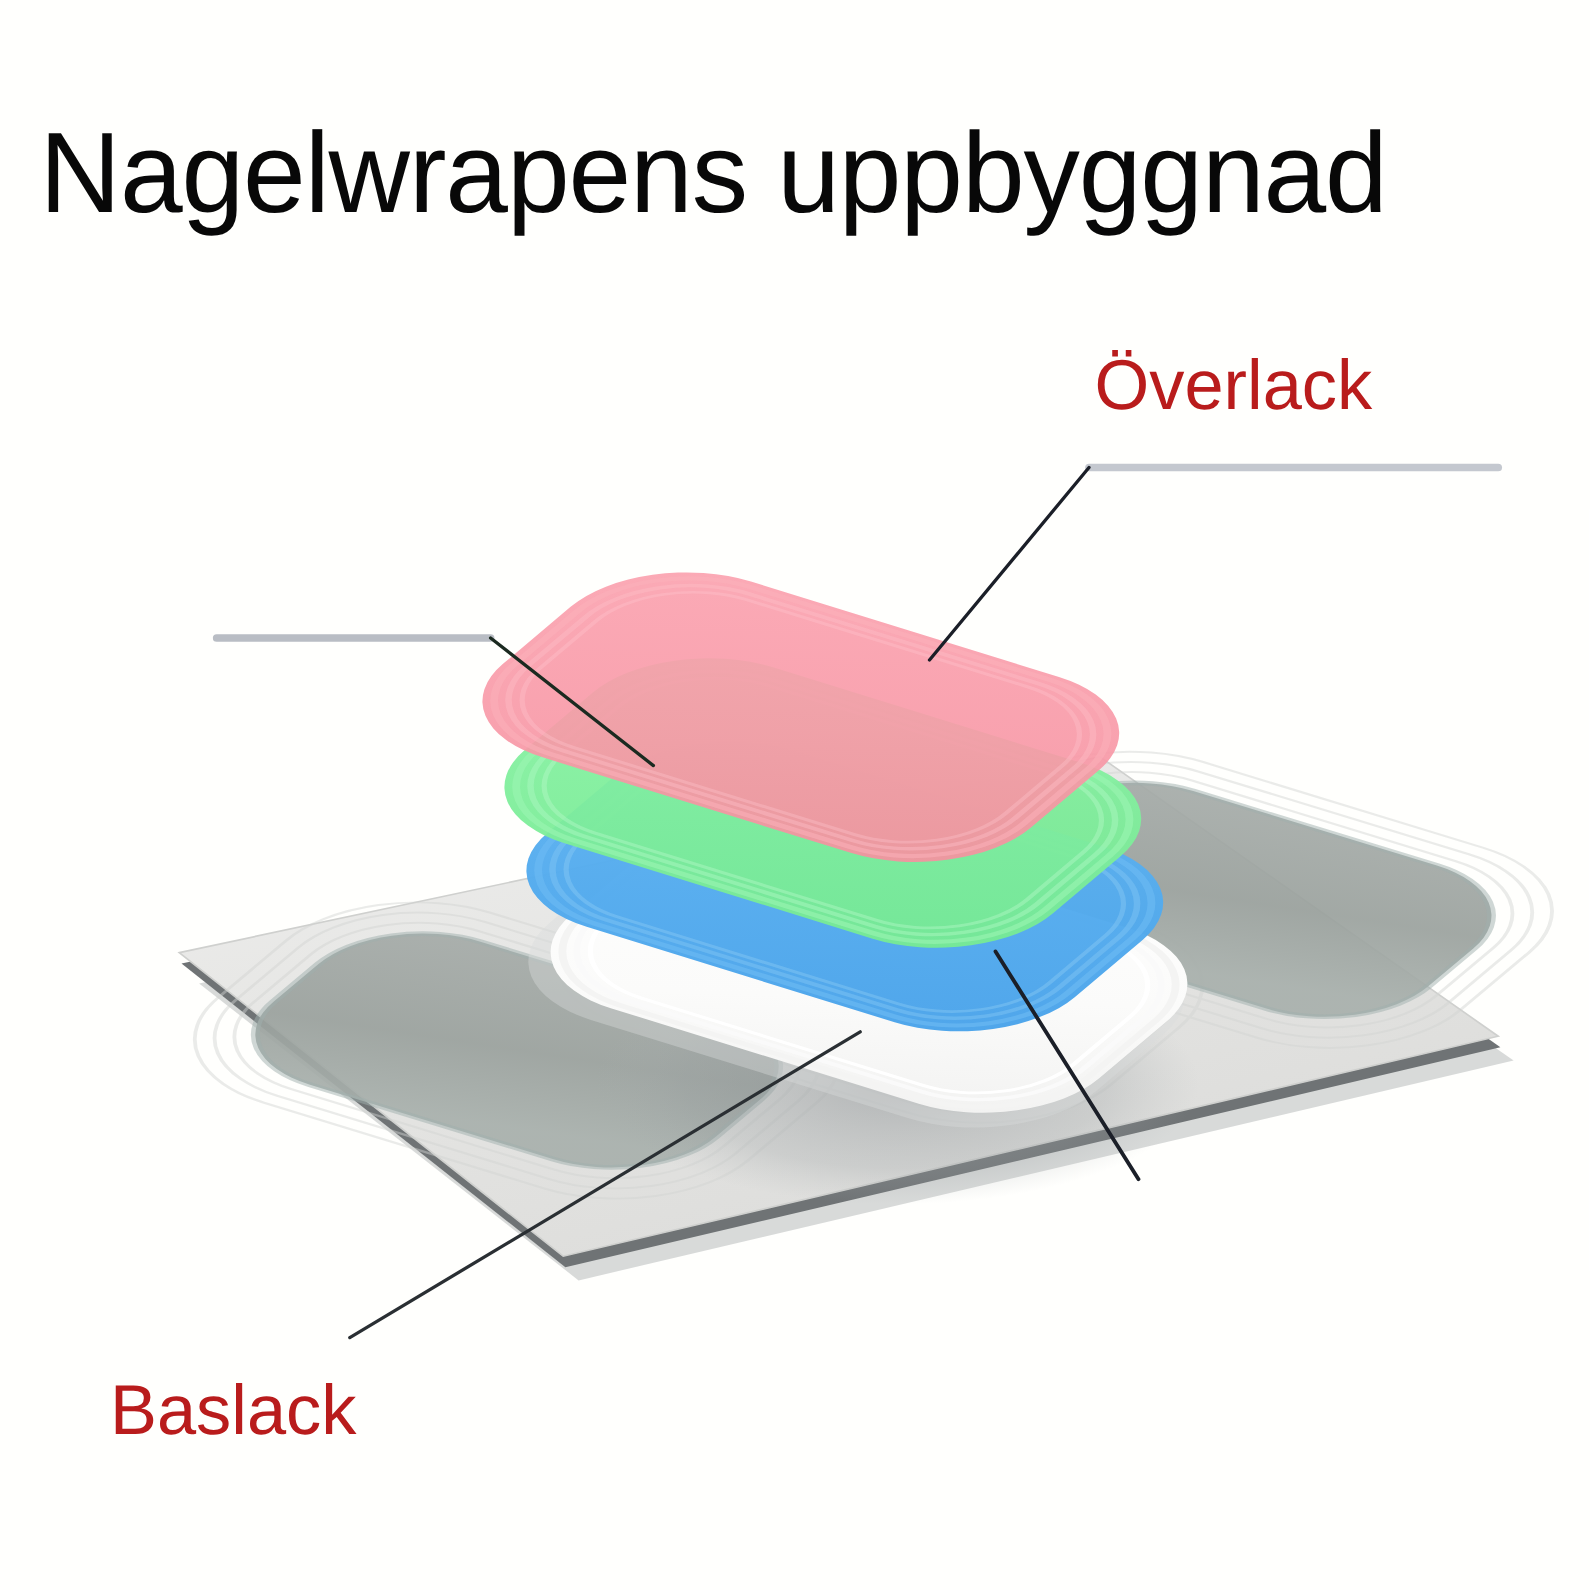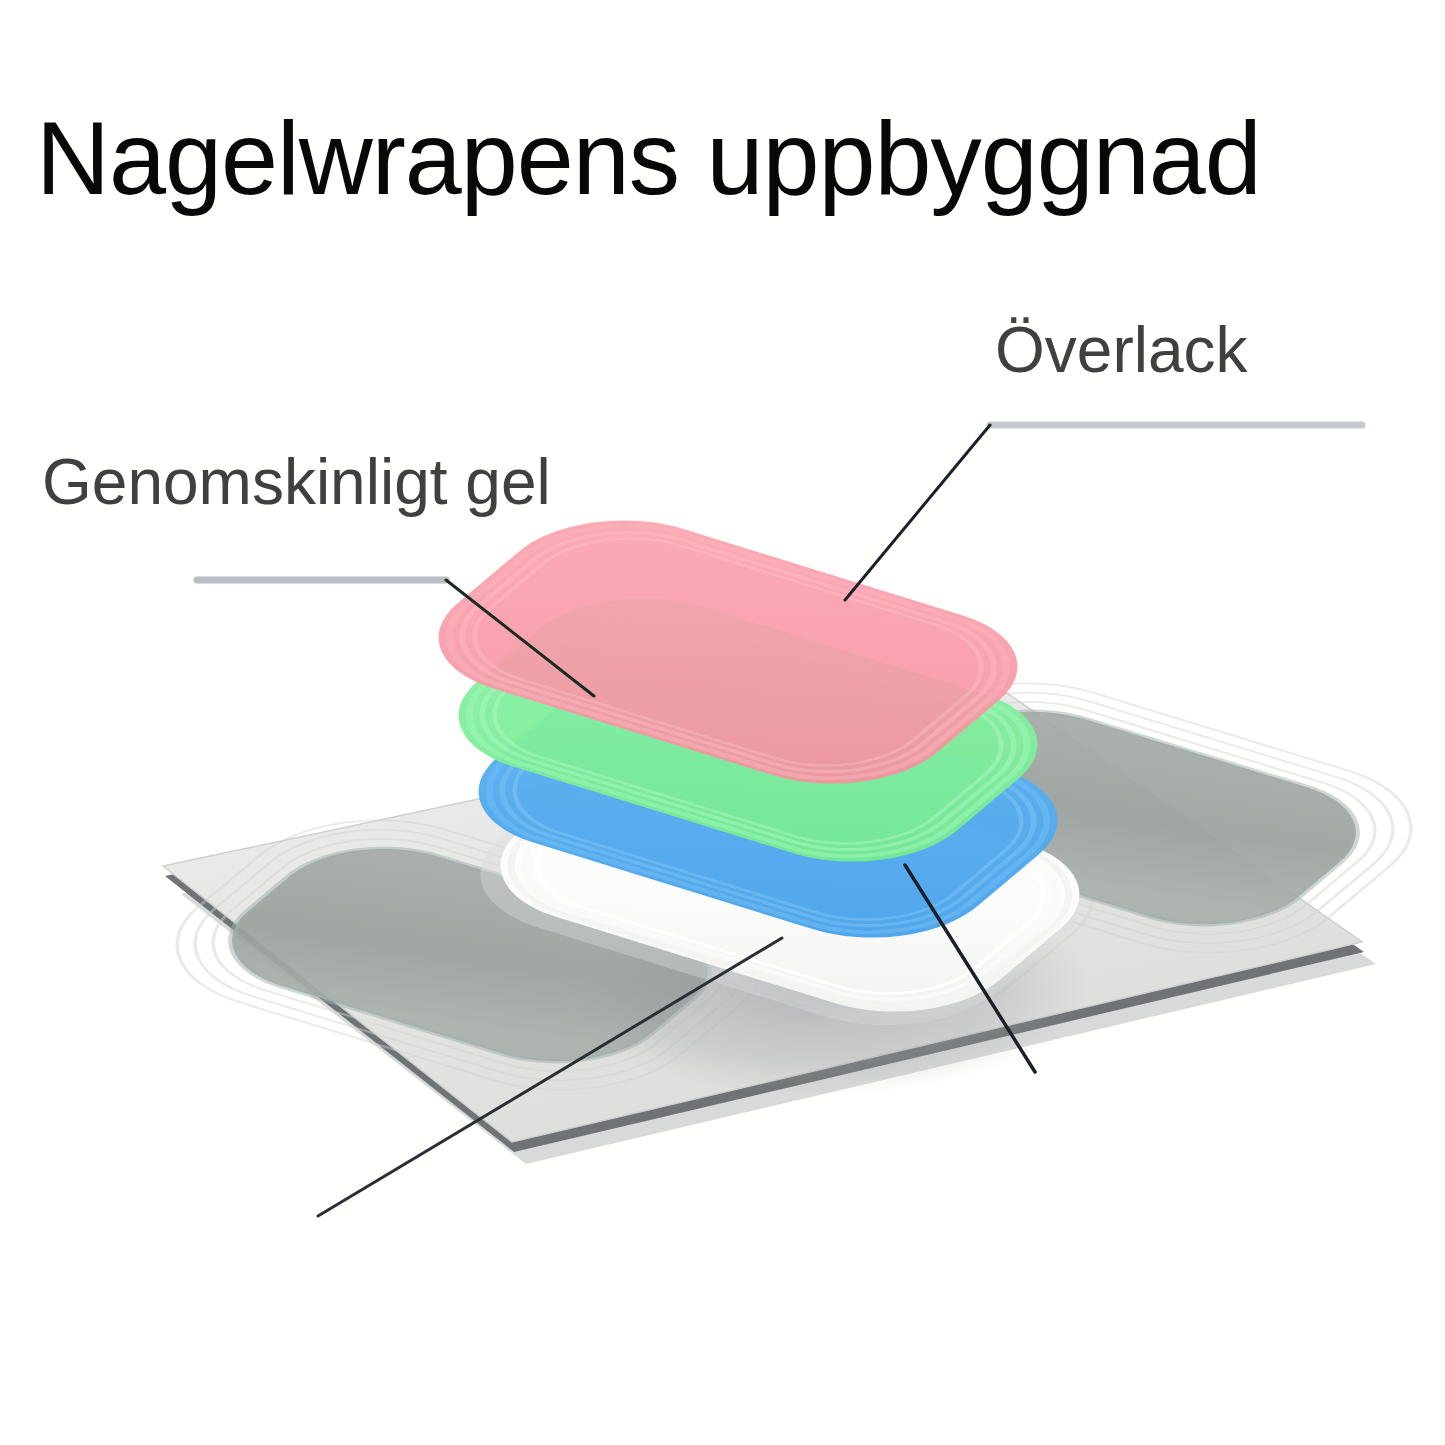--- a/index.html
+++ b/index.html
@@ -30,21 +30,21 @@
     white-space: nowrap;
     transform: scaleX(0.985);
     transform-origin: left top;
   }
 
   
   .callout-label {
     position: absolute;
     font-size: 64px;
     line-height: 1.0;
-    color: #404040;
+    color: #b91c1c;
     font-weight: 400;
     white-space: nowrap;
   }
   #label-overlack      { left: 995px; top: 318px; }
   #label-gel           { left:  42px; top: 450px; }
   #label-gelnagellack  { left: 760px; top: 1152px; }
   #label-baslack       { left: 100px; top: 1250px; }
 
   
   #stage {
@@ -186,17 +186,17 @@
       <path d="M 905,865 L 1035,1072" stroke="#1b1f28" stroke-width="3.5"></path>
 
       <path d="M 782,938 L 318,1216" stroke="#2a2f33" stroke-width="3"></path>
     </g>
   </svg>
 
   <div id="title">Nagelwrapens uppbyggnad</div>
 
   <div class="callout-label" id="label-overlack">Överlack</div>
 
-  <div class="callout-label" id="label-gel">Genomskinligt gel</div>
-
-
+
+
+  <div class="callout-label" id="label-baslack">Baslack</div>
 
 </div>
 
 </body></html>

